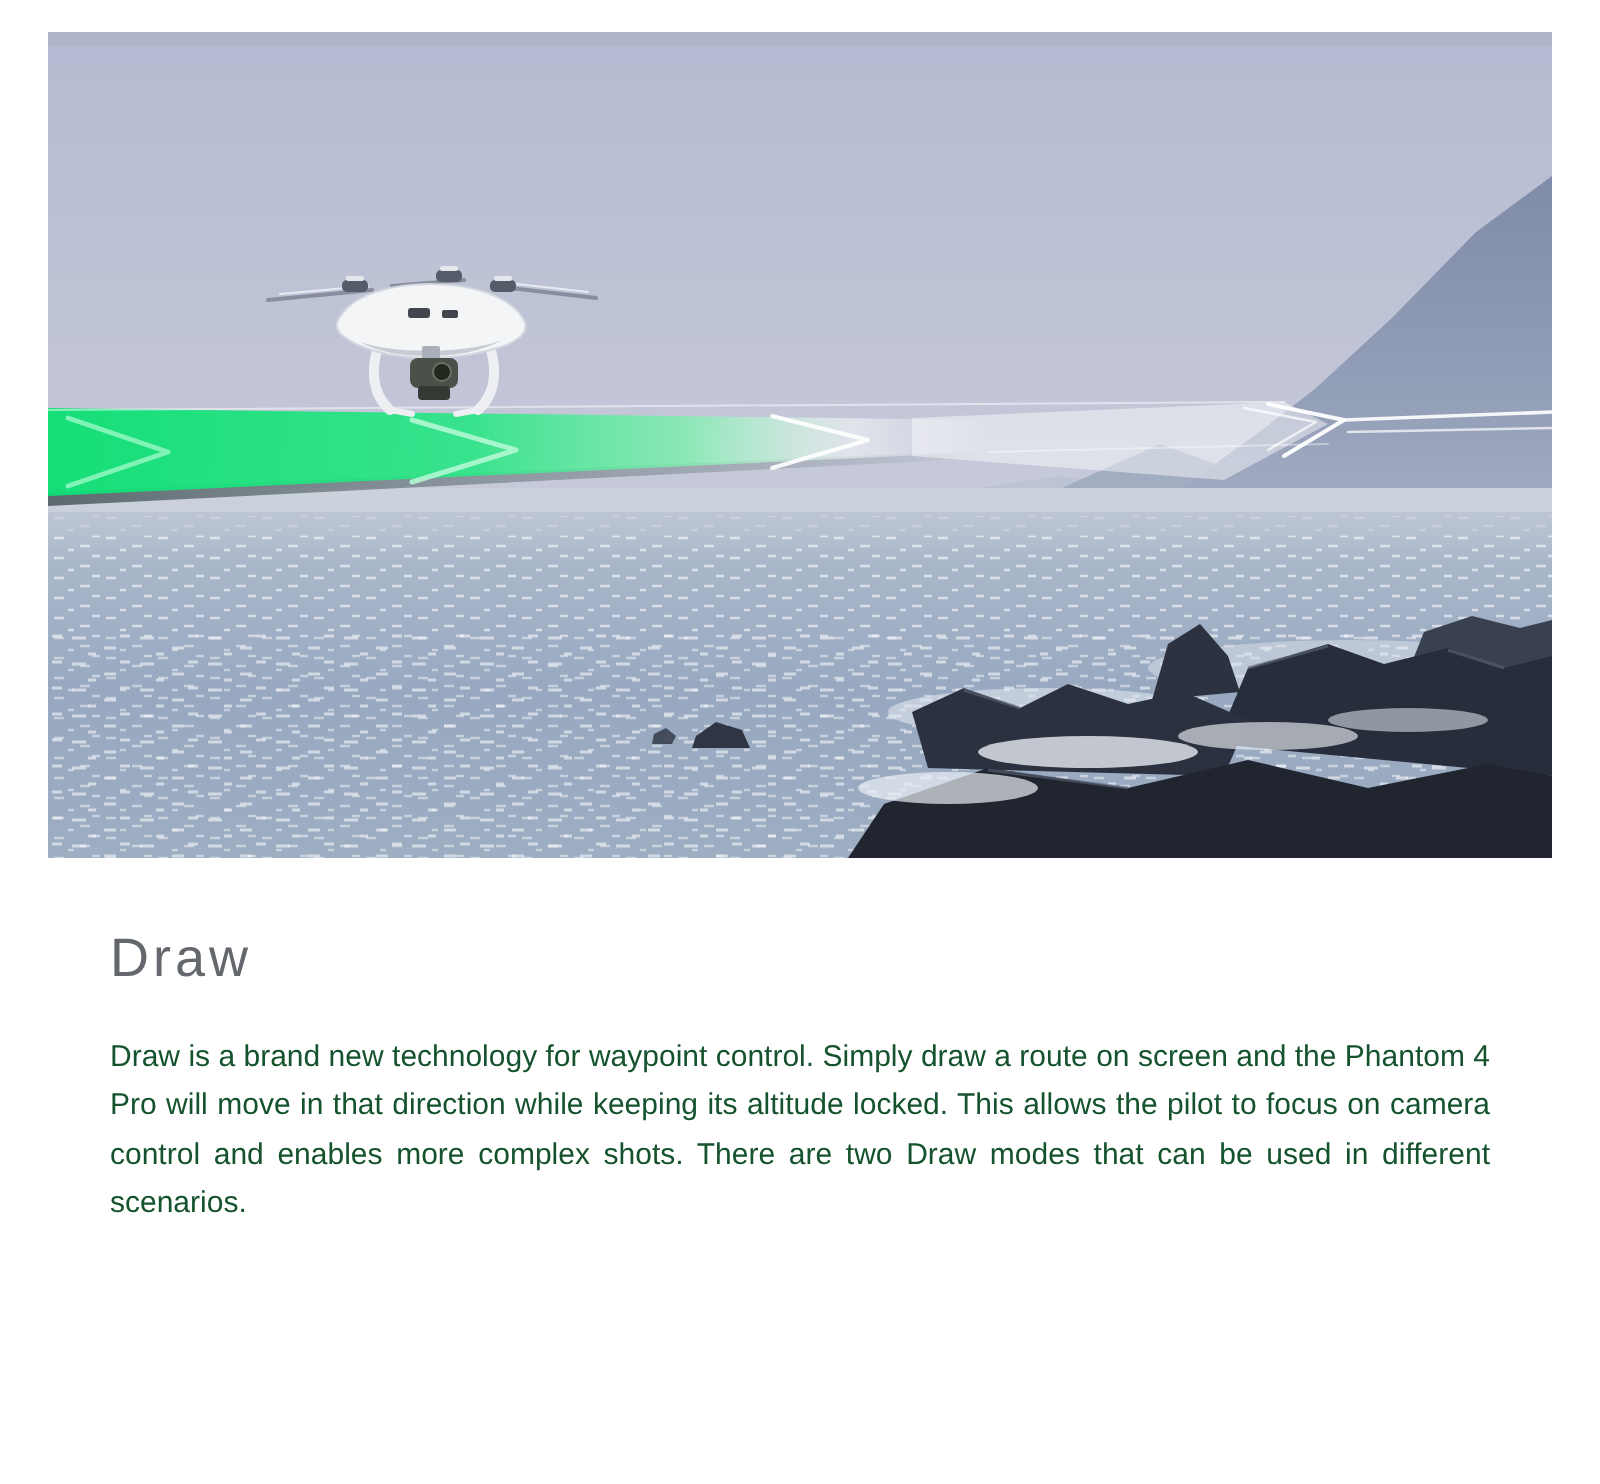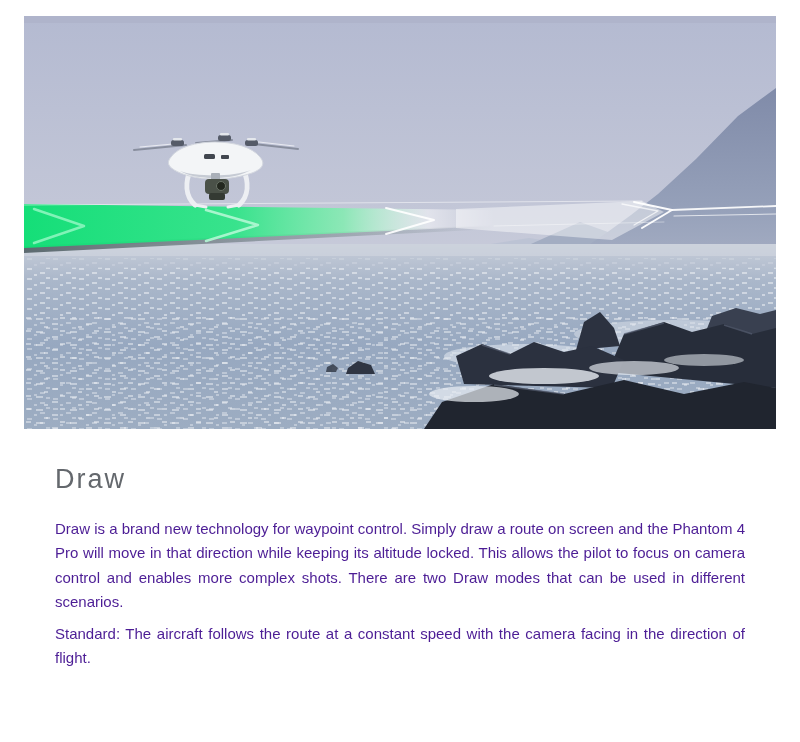--- a/index.html
+++ b/index.html
@@ -11,21 +11,21 @@
   figure.hero { margin: 0; width: 752px; height: 413px; line-height: 0; }
   figure.hero svg { display: block; width: 752px; height: 413px; }
   section.content { padding: 0 31px; }
   h1.section-title {
     margin: 34px 0 0 0;
     font-size: 27px; line-height: 32px;
     font-weight: 400; letter-spacing: 2px;
     color: #64686d;
   }
   p.body-text {
-    color: #4c1d95;
+    color: #14532d;
     font-size: 15px; line-height: 24.3px;
     text-align: justify;
   }
   p.intro { margin: 22px 0 0 0; }
   p.modes { margin: 8px 0 0 0; }
   .mode-line { display: block; }
 </style>
 </head>
 <body>
 
@@ -156,17 +156,16 @@
         <rect x="209" y="177" width="16" height="7" rx="2" fill="#343a33"></rect>
         <circle cx="221" cy="170" r="4.5" fill="#23281f" stroke="#6a7367" stroke-width="1"></circle>
       </g>
     </svg>
   </figure>
 
   <section class="content">
     <h1 class="section-title">Draw</h1>
     <p class="body-text intro">Draw is a brand new technology for waypoint control. Simply draw a route on screen and the Phantom 4 Pro will move in that direction while keeping its altitude locked. This allows the pilot to focus on camera control and enables more complex shots. There are two Draw modes that can be used in different scenarios.</p>
     <p class="body-text modes">
-      <span class="mode-line">Standard: The aircraft follows the route at a constant speed with the camera facing in the direction of flight.</span>
     </p>
   </section>
 
 </div>
 
 </body></html>

